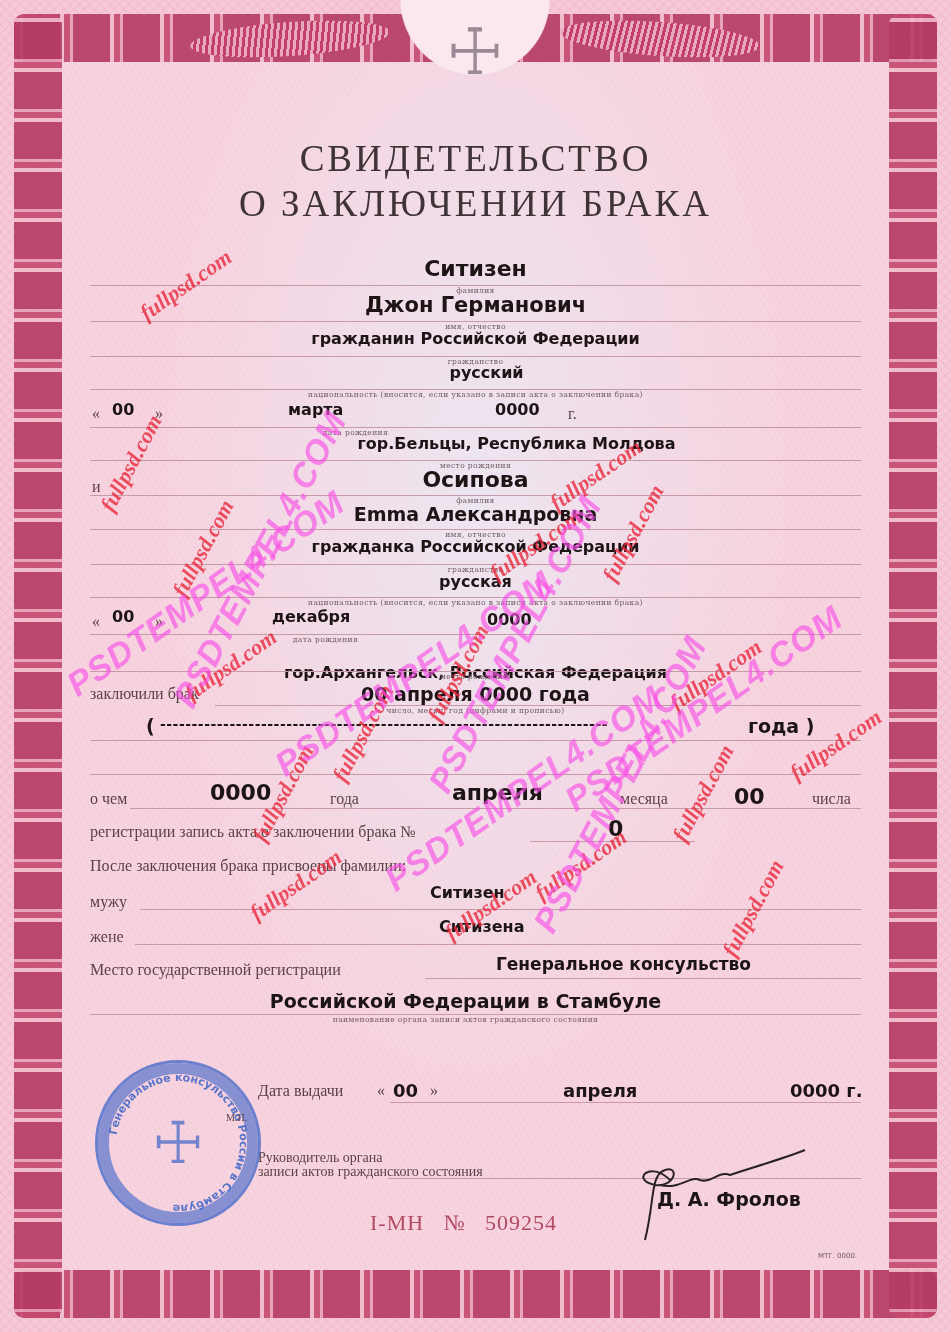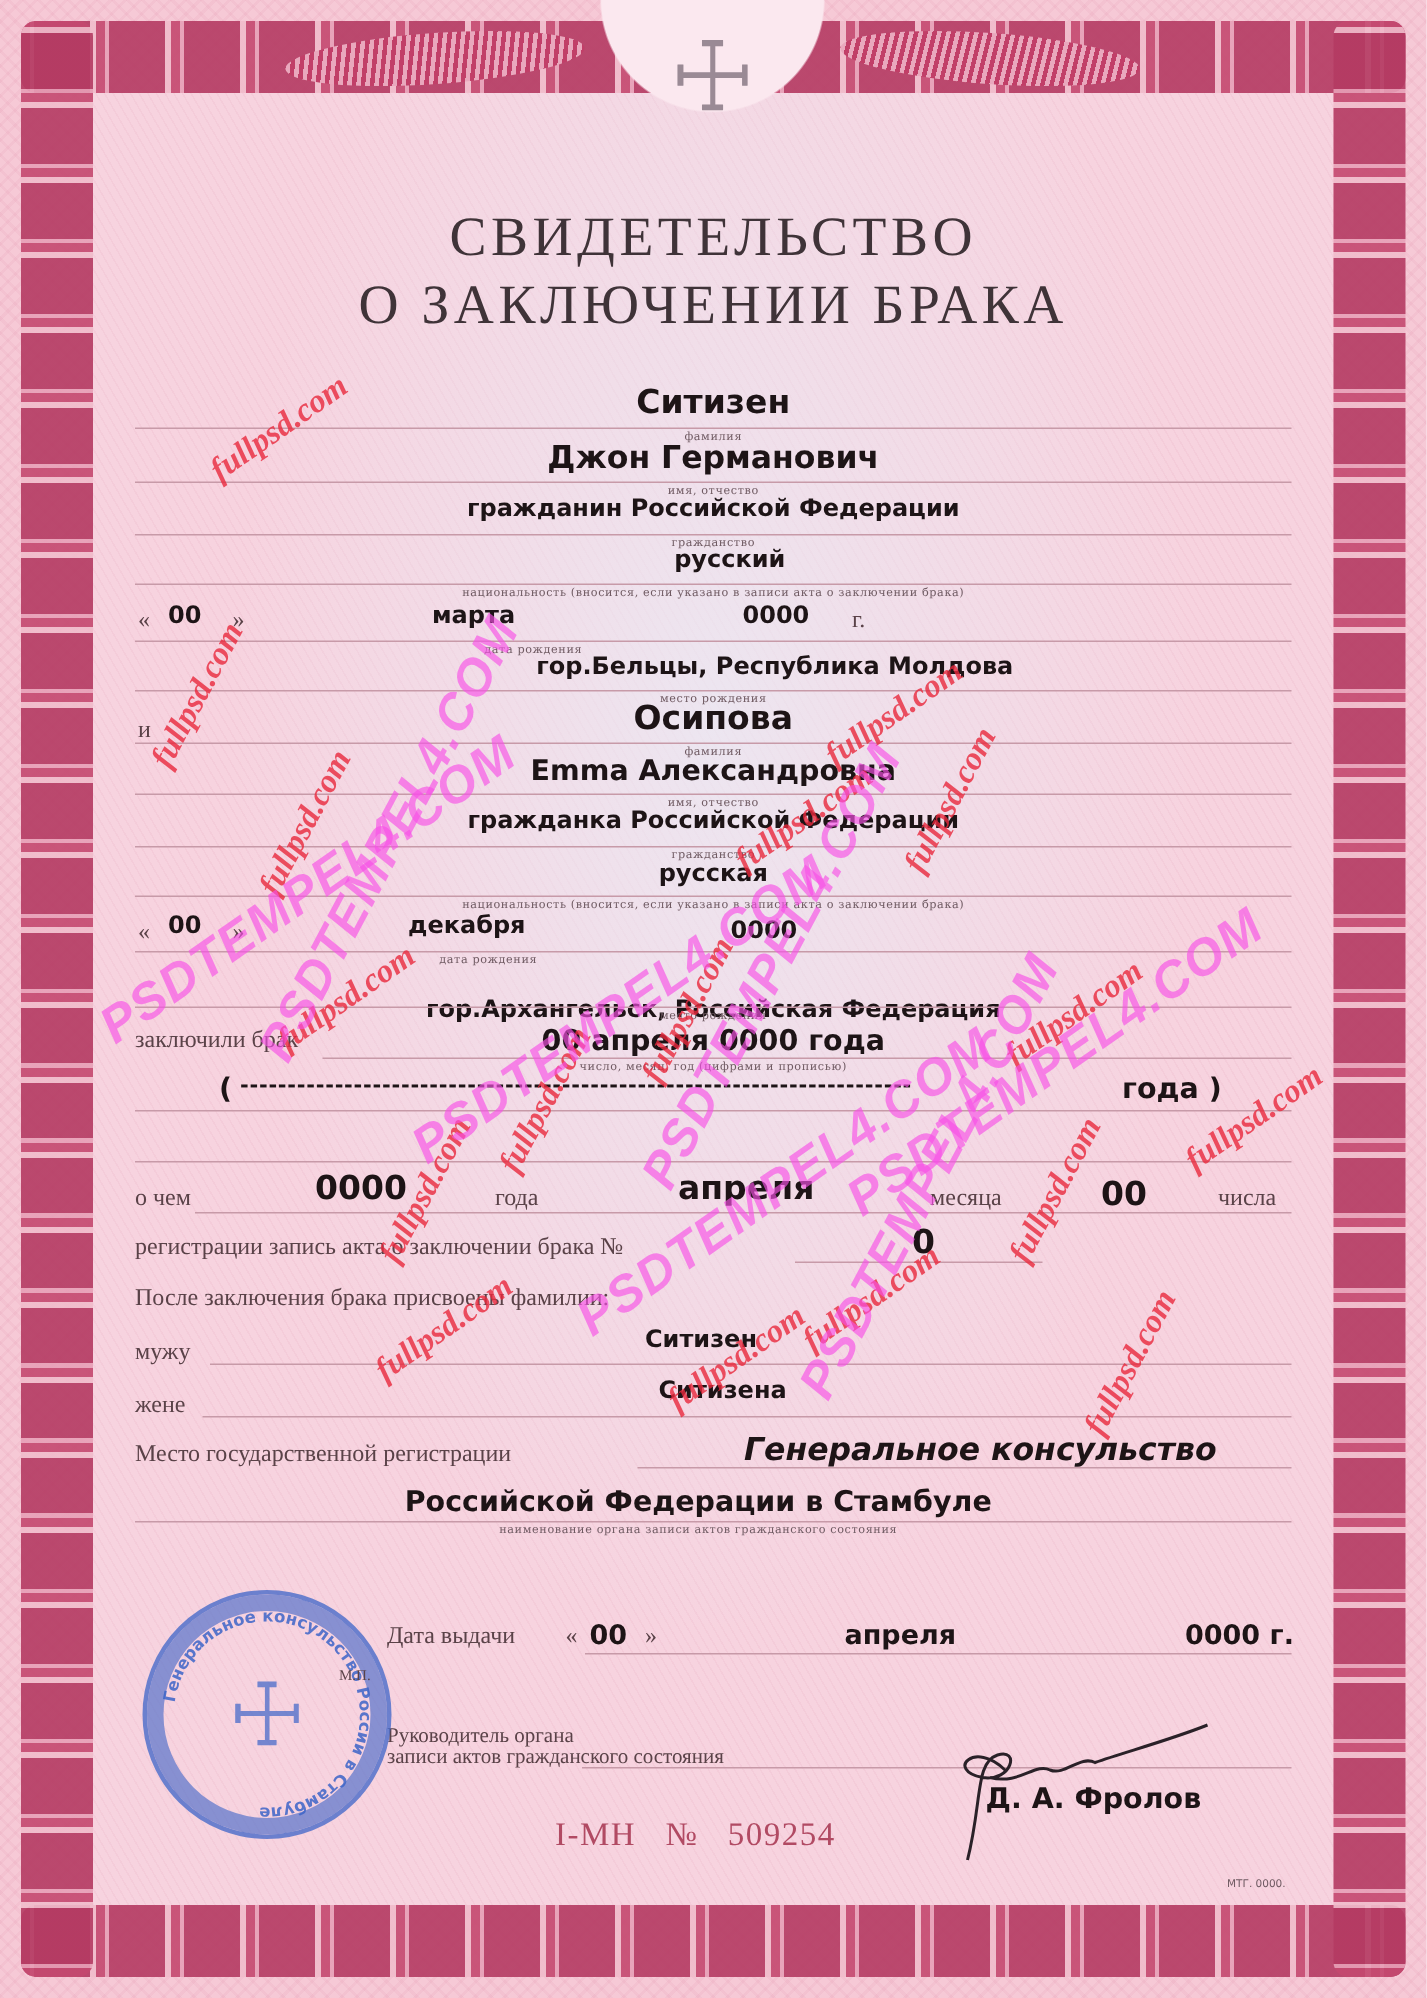--- a/index.html
+++ b/index.html
@@ -150,21 +150,21 @@
 
   <div class="lbl" style="left:90px;top:857px;">После заключения брака присвоены фамилии:</div>
   <div class="lbl" style="left:90px;top:893px;">мужу</div>
   <div class="val" style="left:430px;top:883px;">Ситизен</div>
   <div class="line" style="left:140px;right:90px;top:909px;"></div>
   <div class="lbl" style="left:90px;top:928px;">жене</div>
   <div class="val" style="left:428px;top:917px;margin-left:11px;">Ситизена</div>
   <div class="line" style="left:135px;right:90px;top:944px;"></div>
 
   <div class="lbl" style="left:90px;top:961px;">Место государственной регистрации</div>
-  <div class="val" style="left:496px;top:954px;font-size:21px;font-style:italic;">Генеральное консульство</div>
+  <div class="val" style="left:496px;top:954px;font-size:17px;">Генеральное консульство</div>
   <div class="line" style="left:425px;right:90px;top:978px;"></div>
   <div class="val center" style="top:990px;font-size:19px;left:-10px;">Российской Федерации в Стамбуле</div>
   <div class="line" style="left:90px;right:90px;top:1014px;"></div>
   <div class="cap" style="top:1015px;left:-10px;">наименование органа записи актов гражданского состояния</div>
 
   <div class="lbl" style="left:258px;top:1082px;">Дата выдачи</div>
   <div class="lbl" style="left:377px;top:1082px;">«</div>
   <div class="val" style="left:393px;top:1080px;font-size:18px;">00</div>
   <div class="lbl" style="left:430px;top:1082px;">»</div>
   <div class="val" style="left:563px;top:1080px;font-size:18px;">апреля</div>

